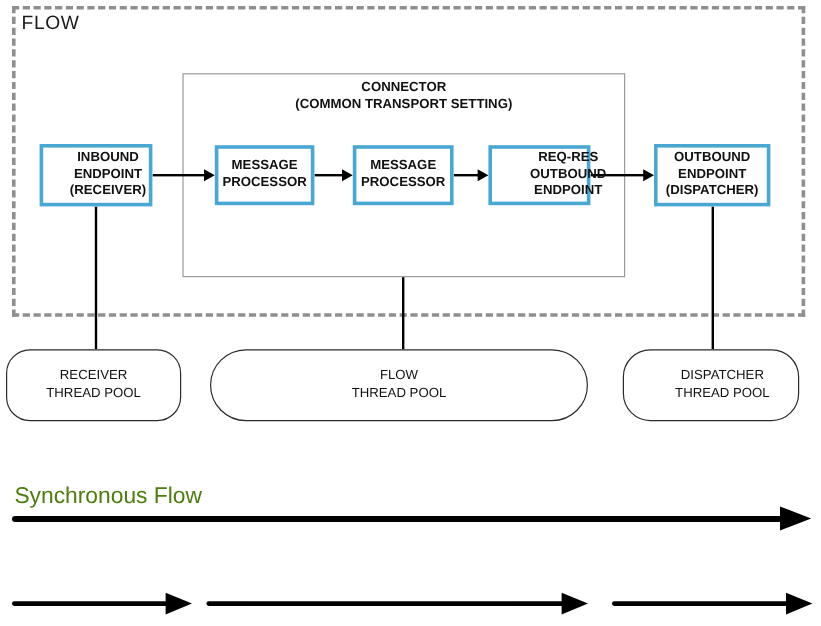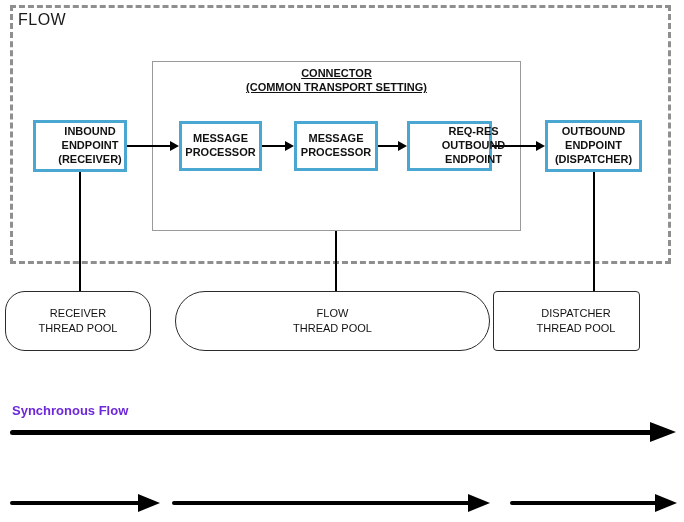--- a/index.html
+++ b/index.html
@@ -38,21 +38,20 @@
   .connector-title {
     position: absolute;
     left: 152px; top: 66px;
     width: 369px;
     text-align: center;
     font-size: 11px;
     font-weight: 600;
     color: #111;
     line-height: 1.3;
     white-space: pre-line;
-    text-decoration: underline;
   }
   
   .node {
     position: absolute;
     border: 3px solid #4aa7d1;
     background: #ffffff;
     display: flex;
     align-items: center;
     justify-content: center;
     text-align: center;
@@ -107,27 +106,27 @@
     justify-content: center;
     text-align: center;
     font-size: 11px;
     color: #111;
     line-height: 1.35;
     white-space: pre-line;
     z-index: 2;
   }
   .pool-receiver   { left: 5px;   width: 146px; border-radius: 20px; }
   .pool-flow       { left: 175px; width: 315px; border-radius: 30px; }
-  .pool-dispatcher { left: 493px; width: 147px; border-radius: 4px; padding-left: 19px; }
+  .pool-dispatcher { left: 519px; width: 147px; border-radius: 23px; padding-left: 19px; }
   
   .legend-label {
     position: absolute;
-    font-size: 13px;
-    color: #6d28d9;
-    font-weight: 700;
+    font-size: 19px;
+    color: #4d7c0f;
+    font-weight: 400;
   }
   .legend-sync-label  { left: 12px; top: 403px; }
   .legend-async-label { left: 8px;  top: 463px; }
   .legend-line {
     position: absolute;
     background: #000;
     border-radius: 3px;
   }
   .legend-head {
     position: absolute;

